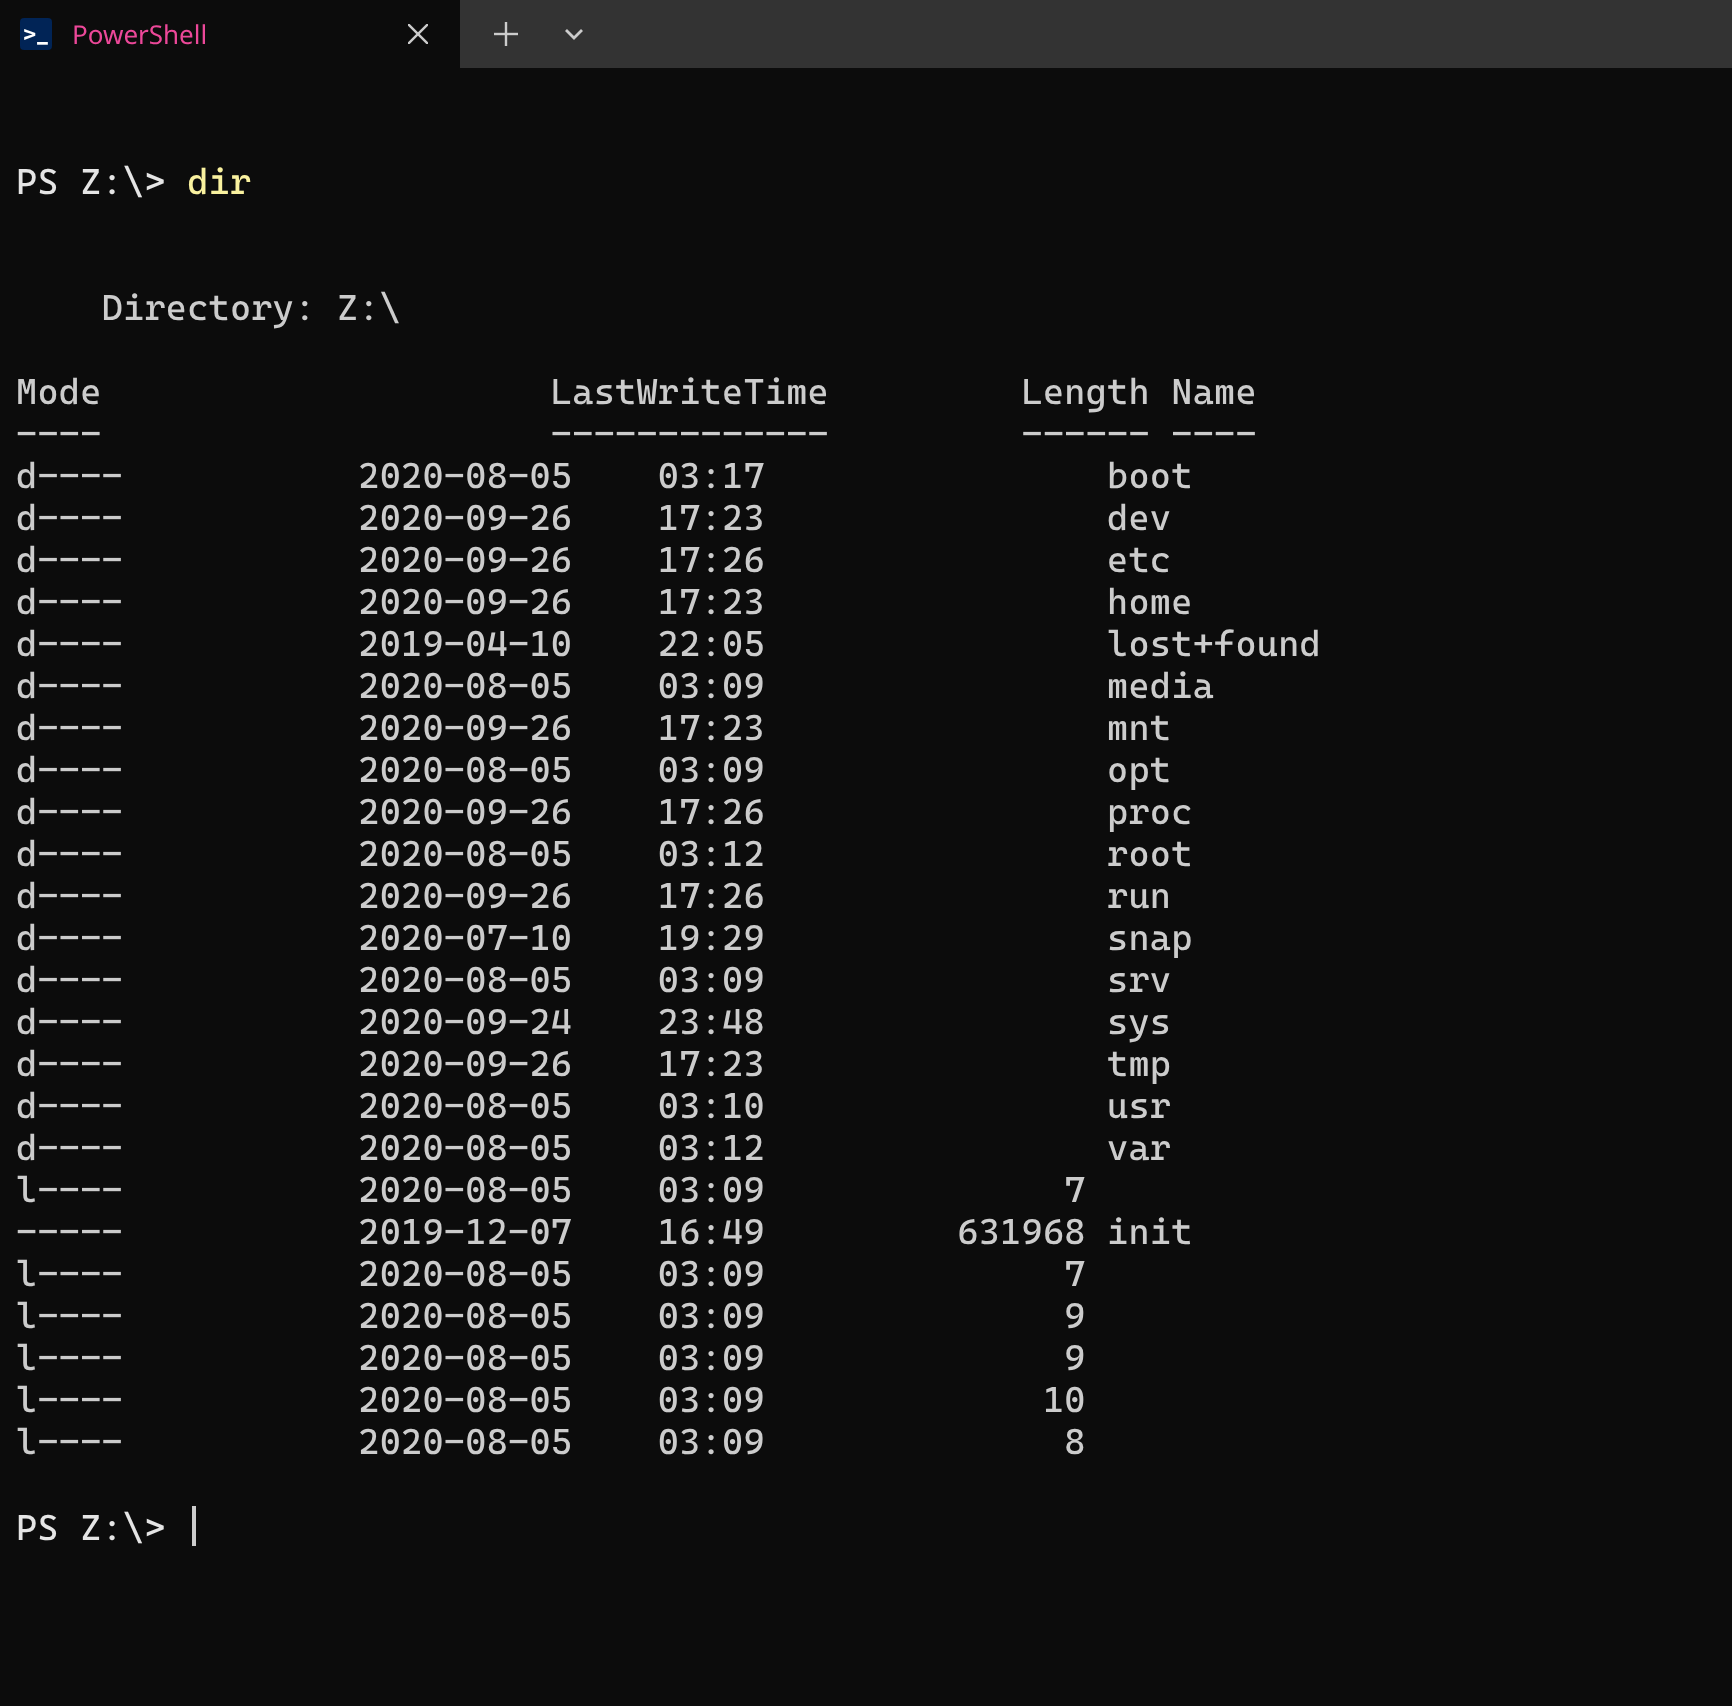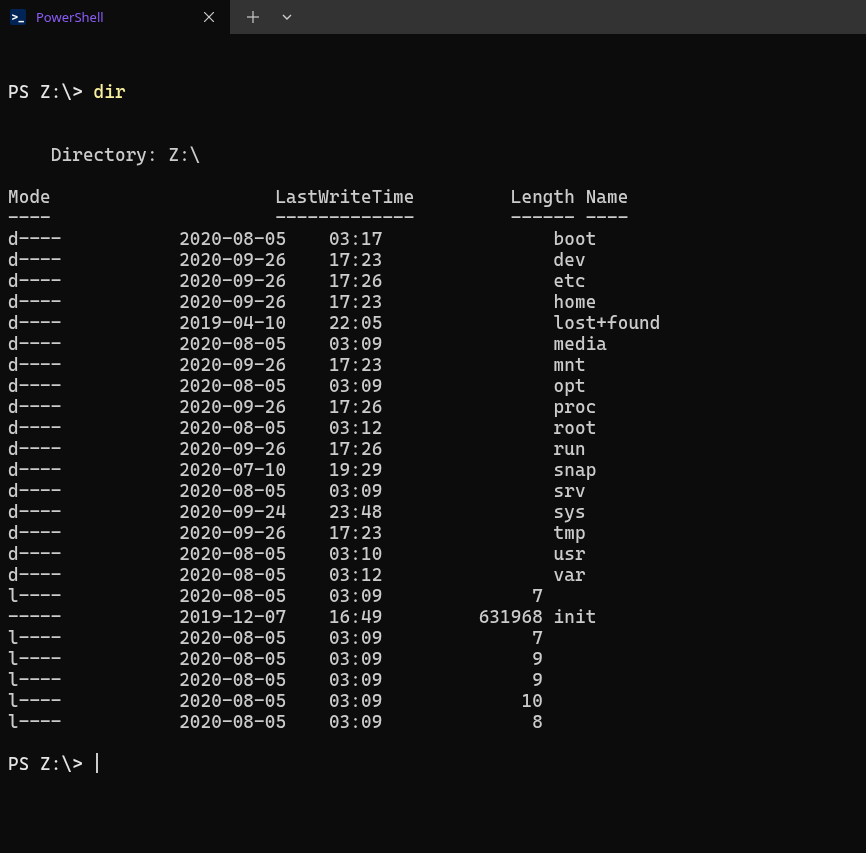--- a/index.html
+++ b/index.html
@@ -38,21 +38,21 @@
     width: 16px;
     height: 16px;
     background: #012456;
     color: #ffffff;
     font-size: 11px;
     font-weight: bold;
     border-radius: 2px;
     line-height: 1;
   }
   .tab-title {
-    color: #8b5cf6;
+    color: #ec4899;
     font-family: "Segoe UI", system-ui, sans-serif;
     font-size: 13px;
     flex: 1;
   }
   .tab-close {
     display: inline-flex;
     align-items: center;
     justify-content: center;
     width: 18px;
     height: 18px;

